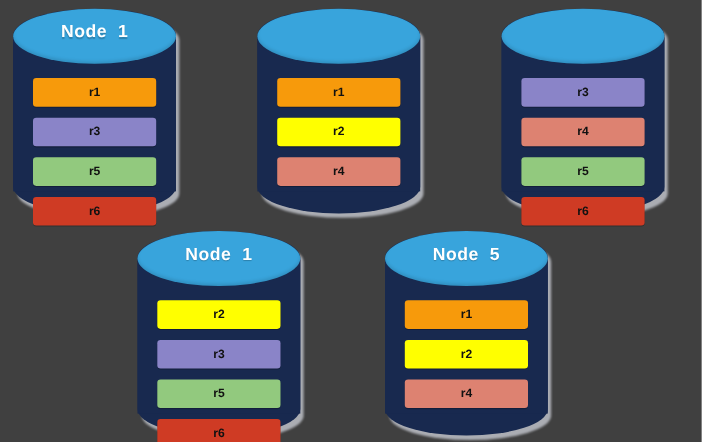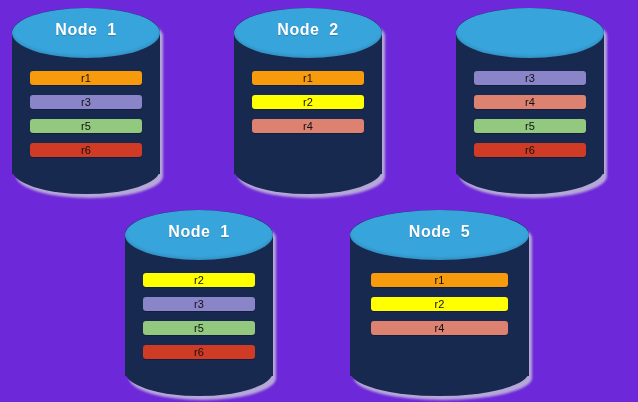--- a/index.html
+++ b/index.html
@@ -73,55 +73,54 @@
   .replica-list {
     position: absolute;
     left: 12%;
     right: 12%;
     top: 34%;
     display: flex;
     flex-direction: column;
     gap: 10px;
   }
   .replica {
-    height: 14px;
+    height: 26px;
     border-radius: 3px;
     display: flex;
     align-items: center;
     justify-content: center;
     font-size: 11px;
-    font-weight: normal;
+    font-weight: bold;
     color: #111111;
     line-height: 1;
     box-shadow: 0 1px 0 rgba(0,0,0,.25);
   }
 </style>
 </head>
 <body>
 
-<div id="canvas" style="background: #6d28d9;">
+<div id="canvas" style="background: #404040;">
     <div class="node" style="left: 12px; top: 8px; width: 148px; height: 186px;">
       <div class="node-shadow"></div>
       <div class="node-body" style="background: rgb(24, 41, 79);"></div>
       <div class="node-wall" style="background: rgb(24, 41, 79);"></div>
       <div class="node-top" style="background: rgb(56, 164, 220);"></div>
       <div class="node-title" style="color: rgb(255, 255, 255);">Node  1</div>
       <div class="replica-list">
         <div class="replica" style="background: rgb(247, 154, 11);">r1</div>
         <div class="replica" style="background: rgb(138, 132, 200);">r3</div>
         <div class="replica" style="background: rgb(146, 201, 126);">r5</div>
         <div class="replica" style="background: rgb(207, 59, 36);">r6</div>
       </div>
     </div>
     <div class="node" style="left: 234px; top: 8px; width: 148px; height: 186px;">
       <div class="node-shadow"></div>
       <div class="node-body" style="background: rgb(24, 41, 79);"></div>
       <div class="node-wall" style="background: rgb(24, 41, 79);"></div>
       <div class="node-top" style="background: rgb(56, 164, 220);"></div>
-      <div class="node-title" style="color: rgb(255, 255, 255);">Node  2</div>
       <div class="replica-list">
         <div class="replica" style="background: rgb(247, 154, 11);">r1</div>
         <div class="replica" style="background: rgb(255, 255, 0);">r2</div>
         <div class="replica" style="background: rgb(221, 130, 113);">r4</div>
       </div>
     </div>
     <div class="node" style="left: 456px; top: 8px; width: 148px; height: 186px;">
       <div class="node-shadow"></div>
       <div class="node-body" style="background: rgb(24, 41, 79);"></div>
       <div class="node-wall" style="background: rgb(24, 41, 79);"></div>
@@ -139,21 +138,21 @@
       <div class="node-wall" style="background: rgb(24, 41, 79);"></div>
       <div class="node-top" style="background: rgb(56, 164, 220);"></div>
       <div class="node-title" style="color: rgb(255, 255, 255);">Node  1</div>
       <div class="replica-list">
         <div class="replica" style="background: rgb(255, 255, 0);">r2</div>
         <div class="replica" style="background: rgb(138, 132, 200);">r3</div>
         <div class="replica" style="background: rgb(146, 201, 126);">r5</div>
         <div class="replica" style="background: rgb(207, 59, 36);">r6</div>
       </div>
     </div>
-    <div class="node" style="left: 350px; top: 210px; width: 148px; height: 186px; padding-left: 31px;">
+    <div class="node" style="left: 350px; top: 210px; width: 148px; height: 186px;">
       <div class="node-shadow"></div>
       <div class="node-body" style="background: rgb(24, 41, 79);"></div>
       <div class="node-wall" style="background: rgb(24, 41, 79);"></div>
       <div class="node-top" style="background: rgb(56, 164, 220);"></div>
       <div class="node-title" style="color: rgb(255, 255, 255);">Node  5</div>
       <div class="replica-list">
         <div class="replica" style="background: rgb(247, 154, 11);">r1</div>
         <div class="replica" style="background: rgb(255, 255, 0);">r2</div>
         <div class="replica" style="background: rgb(221, 130, 113);">r4</div>
       </div>

